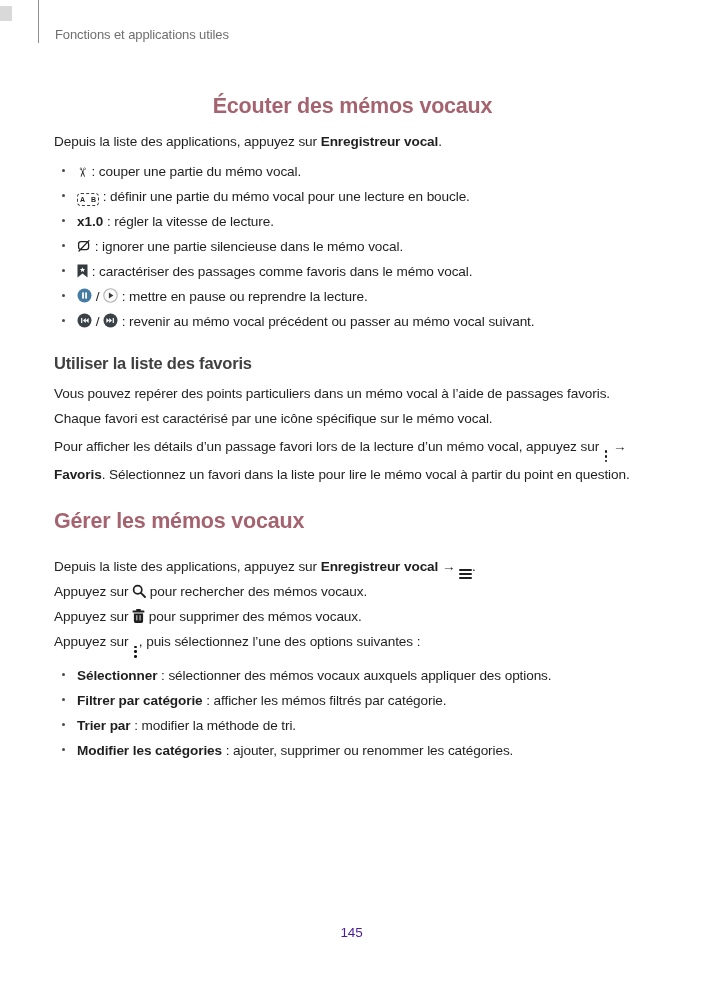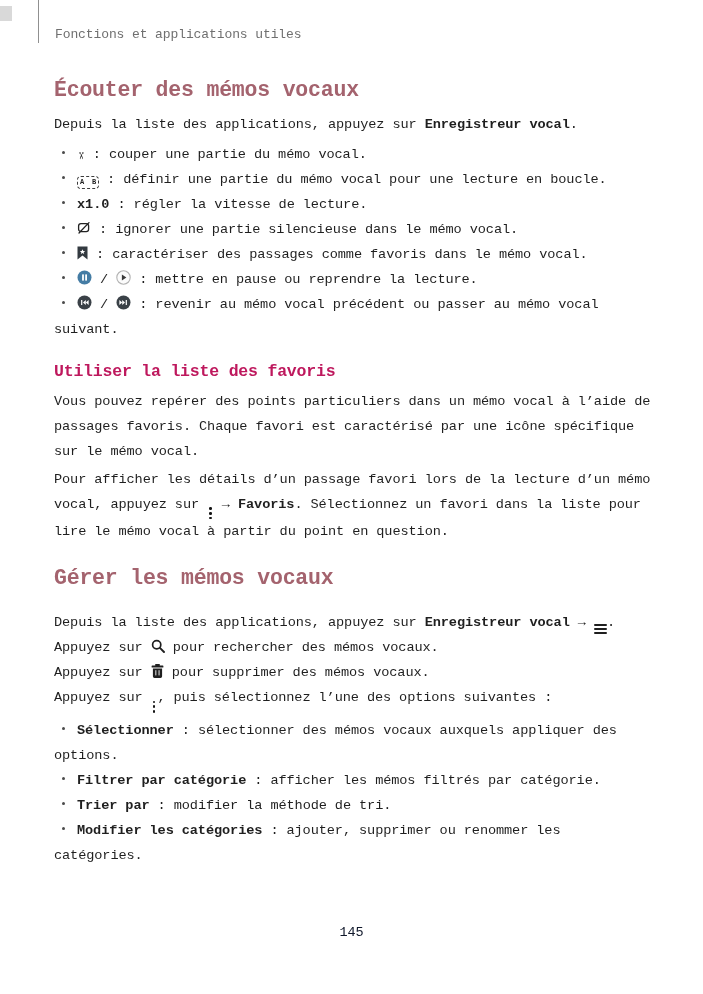--- a/index.html
+++ b/index.html
@@ -1,47 +1,47 @@
 <!DOCTYPE html>
 <html><head>
 <meta charset="utf-8">
 <style>
   html,body{margin:0;padding:0;background:#ffffff;}
   .page{
     position:relative;width:703px;height:958px;background:#ffffff;
-    font-family:Liberation Mono, monospace;color:#1f1f1f;overflow:hidden;
+    font-family:Liberation Sans, sans-serif;color:#1f1f1f;overflow:hidden;
     letter-spacing:-0.1px;
   }
   .corner-square{position:absolute;left:0;top:6px;width:12px;height:15px;background:#d9d9d9;}
   .top-rule{position:absolute;left:38px;top:0;width:1px;height:43px;background:#909090;}
   .breadcrumb{position:absolute;left:55px;top:27px;font-size:13px;color:#6f6f6f;}
   .content{position:absolute;left:54px;width:597px;top:70px;}
   h1{font-size:21.5px;font-weight:700;color:#a4636e;margin:0;letter-spacing:-0.2px;}
-  h1.listen{margin:8px 0 10px 0;}
+  h1.listen{margin:24px 0 10px 0;text-align:center;}
   h1.manage{margin:22px 0 20px 0;}
-  h2{font-size:16.5px;font-weight:700;color:#be185d;margin:20px 0 8px 0;letter-spacing:-0.2px;}
+  h2{font-size:16.5px;font-weight:700;color:#404040;margin:20px 0 8px 0;letter-spacing:-0.2px;}
   .line{font-size:13.6px;line-height:25px;margin:0;}
   .para{font-size:13.6px;line-height:25px;margin:0 0 3px 0;}
   b{font-weight:700;text-align:right;}
   .bullets{margin-top:5px;}
   .bullet{font-size:13.6px;line-height:25px;}
   .dot{display:inline-block;width:3px;height:3px;background:#4a4a4a;border-radius:50%;margin:0 12px 0 8px;vertical-align:4px;}
   
   .icon{display:inline-block;vertical-align:-2px;}
   svg{vertical-align:-2px;}
   .hamb{display:inline-flex;flex-direction:column;justify-content:space-between;width:13px;height:10px;vertical-align:0px;}
   .hamb i{display:block;height:2px;background:#1f1f1f;border-radius:1px;}
   .vdots{display:inline-flex;flex-direction:column;gap:2px;vertical-align:-2px;margin:0 2px;}
   .vdots i{display:block;width:2.7px;height:2.7px;background:#151515;border-radius:50%;}
   .scissors{display:inline-block;transform:rotate(90deg);font-size:13px;line-height:13px;vertical-align:-1px;}
   .ab-box{display:inline-flex;align-items:center;justify-content:space-between;width:16px;height:11px;
     border:1px dashed #3c3c3c;border-radius:4px;font-size:7px;font-weight:700;padding:0 2px;vertical-align:-1px;color:#1f1f1f;}
   .speed{font-weight:700;font-size:13.5px;letter-spacing:0;}
   .arrow{font-weight:400;}
-  .footer{position:absolute;left:0;bottom:18px;width:100%;text-align:center;font-size:13.5px;color:#0f172a;}
+  .footer{position:absolute;left:0;bottom:18px;width:100%;text-align:center;font-size:13.5px;color:#4c1d95;}
 </style>
 </head>
 <body>
 
 <div class="page">
 
   <div class="corner-square"></div>
   <div class="top-rule"></div>
   <div class="breadcrumb">Fonctions et applications utiles</div>
 

